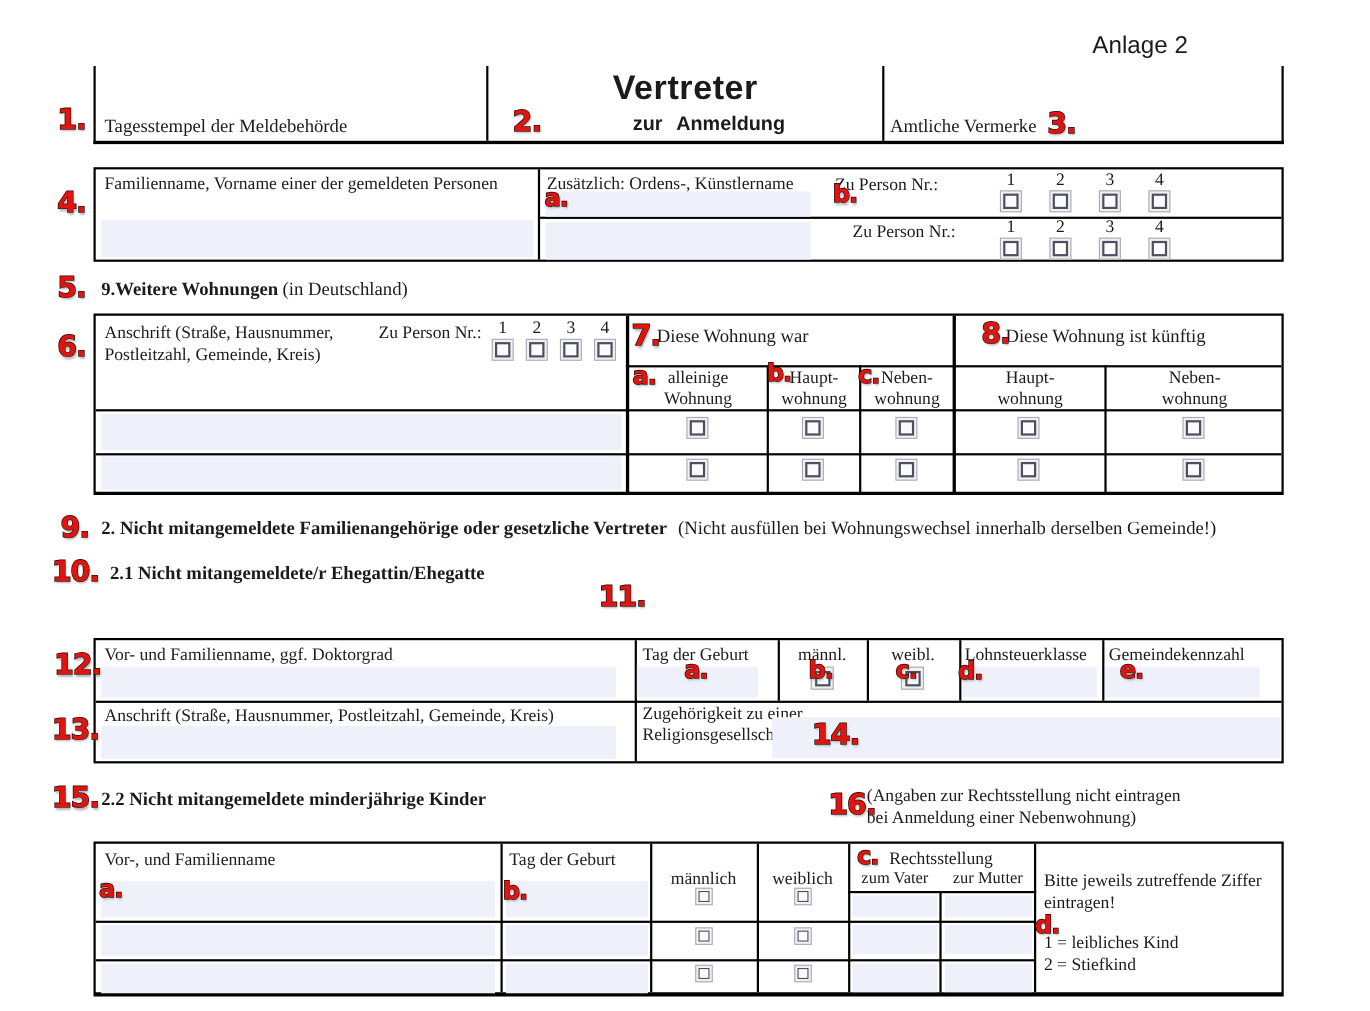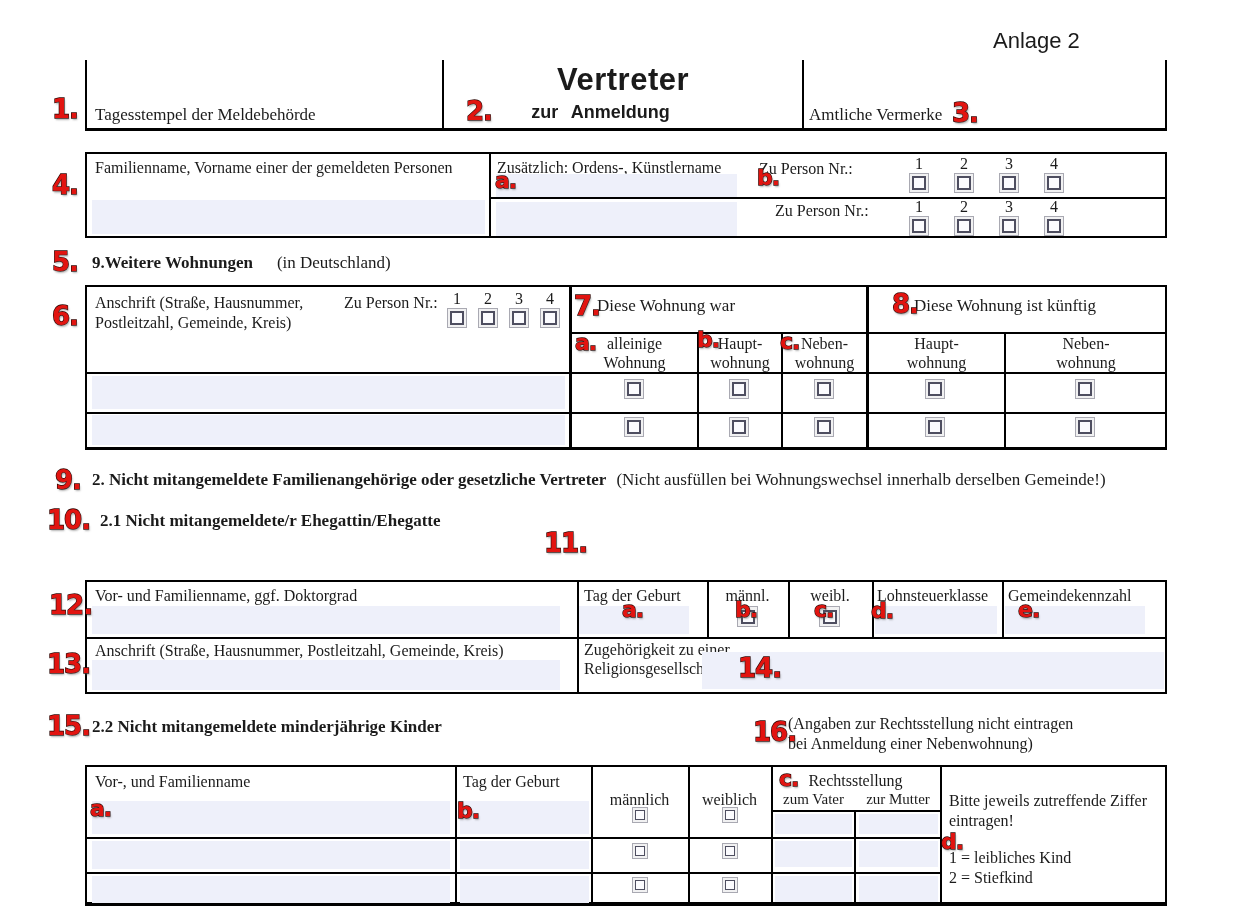--- a/index.html
+++ b/index.html
@@ -46,21 +46,21 @@
 
 <div class="page">
 
   <div class="anlage" style="left:993px;top:28px;">Anlage 2</div>
 
   <div class="abs" style="left:85px;top:60px;width:1082px;height:71px;border-left:2px solid #000;border-right:2px solid #000;border-bottom:3px solid #000;box-sizing:border-box;">
     <div class="vline" style="left:355px;top:0;width:2px;height:68px;"></div>
     <div class="vline" style="left:715px;top:0;width:2px;height:68px;"></div>
     <div class="abs serif fs17" style="left:8px;top:44px;">Tagesstempel der Meldebehörde</div>
     <div class="title-big" style="left:357px;top:2px;width:358px;">Vertreter</div>
-    <div class="title-sub" style="left:357px;top:42px;width:313px;">zur  Anmeldung</div>
+    <div class="title-sub" style="left:357px;top:42px;width:313px;padding-left:44px;">zur  Anmeldung</div>
     <div class="abs serif fs17" style="left:722px;top:44px;">Amtliche Vermerke</div>
   </div>
 
   <div class="box" style="left:85px;top:152px;width:1082px;height:86px;">
     <div class="vline" style="left:402px;top:0;width:2px;height:82px;"></div>
     <div class="hline" style="left:402px;right:0;top:43px;height:2px;"></div>
     <div class="abs serif fs16" style="left:8px;top:4px;">Familienname, Vorname einer der gemeldeten Personen</div>
     <div class="field" style="left:5px;top:46px;width:393px;height:34px;"></div>
     <div class="abs serif fs16" style="left:410px;top:4px;">Zusätzlich: Ordens-, Künstlername</div>
     <div class="field" style="left:409px;top:20px;width:241px;height:23px;"></div>
@@ -100,21 +100,21 @@
         </div>
       <div class="col">
           <span class="num">4</span>
           <div class="cbx"></div>
         </div>
     </div>
   </div>
 
   <div class="abs" style="left:92px;top:252px;">
     <span class="serif fs17 b">9.Weitere Wohnungen</span>
-    <span class="serif fs17" style="margin-left:20px;">(in Deutschland)</span>
+    <span class="serif fs17" style="margin-left:0;">(in Deutschland)</span>
   </div>
 
   <div class="abs" style="left:85px;top:285px;width:1082px;height:165px;border:2px solid #000;border-bottom:3px solid #000;box-sizing:border-box;">
     <div class="vline" style="left:482px;top:0;width:3px;height:161px;"></div>
     <div class="vline" style="left:779px;top:0;width:3px;height:161px;"></div>
     <div class="vline" style="left:610px;top:45px;width:2px;height:116px;"></div>
     <div class="vline" style="left:694px;top:45px;width:2px;height:116px;"></div>
     <div class="vline" style="left:917px;top:45px;width:2px;height:116px;"></div>
     <div class="hline" style="left:482px;right:0;top:45px;height:2px;"></div>
     <div class="hline" style="left:0;right:0;top:85px;height:2px;"></div>

